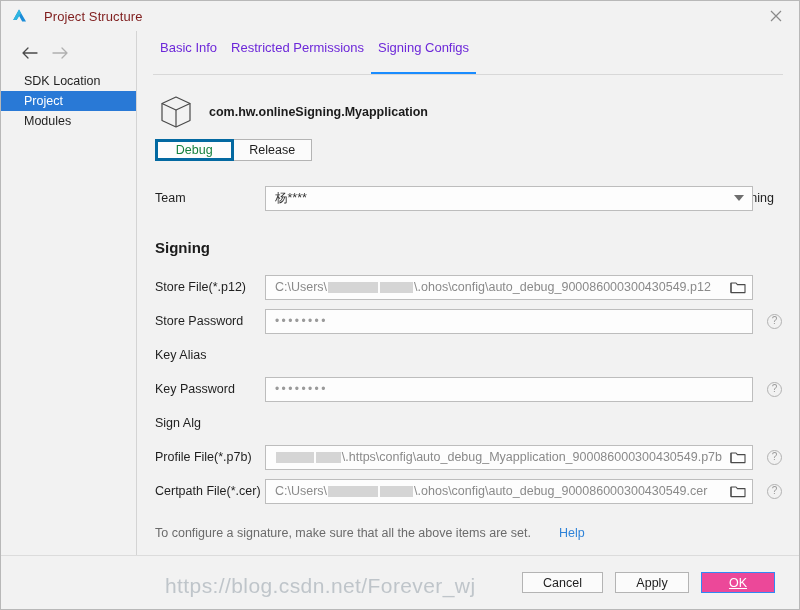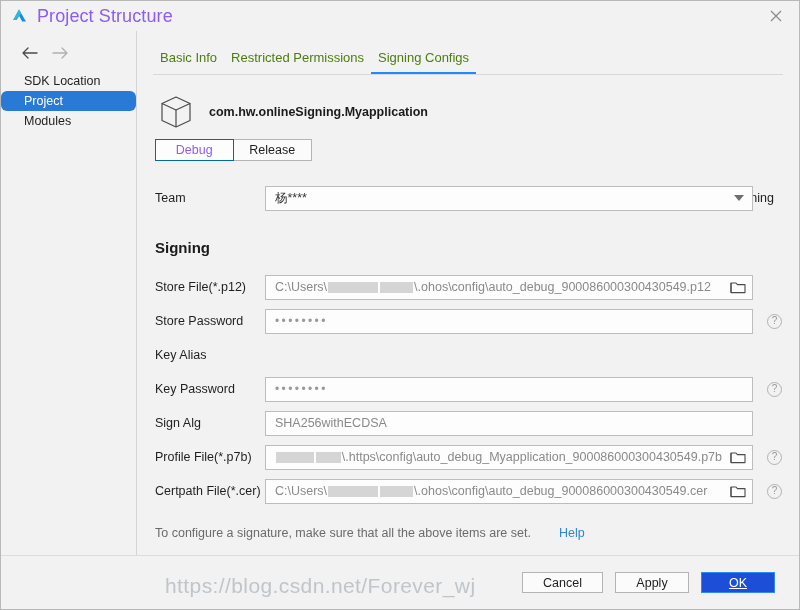--- a/index.html
+++ b/index.html
@@ -32,23 +32,24 @@
     flex: 0 0 30px;
     position: relative;
   }
   .titlebar-logo {
     width: 18px; height: 18px;
     margin-left: 9px; margin-right: 9px;
     flex: 0 0 18px;
     display: flex; align-items: center; justify-content: center;
   }
   .titlebar-title {
-    font-size: 18px;
-    color: #8b5cf6;
+    font-size: 13px;
+    color: #7f1d1d;
     letter-spacing: .1px;
+    margin-left: 7px;
   }
   .titlebar-close {
     position: absolute;
     right: 0; top: 0;
     width: 46px; height: 30px;
     display: flex; align-items: center; justify-content: center;
     cursor: default;
   }
   .titlebar-close svg { display:block; }
 
@@ -83,43 +84,42 @@
     line-height: 20px;
     padding-left: 23px;
     font-size: 12.5px;
     color: #1f1f1f;
     white-space: nowrap;
     cursor: default;
   }
   .sidebar-item.selected {
     background: #2979d6;
     color: #ffffff;
-    border-radius: 6px;
   }
 
   
   .main {
     flex: 1 1 auto;
     position: relative;
     padding: 0;
     min-width: 0;
   }
 
   .tabs {
     display: flex;
     align-items: flex-end;
     height: 32px;
     padding-left: 16px;
     position: relative;
     margin-top: 12px;
   }
   .tab {
     font-size: 13px;
-    color: #4d7c0f;
-    padding: 0 7px 10px 7px;
+    color: #6d28d9;
+    padding: 0 7px 20px 7px;
     position: relative;
     cursor: default;
     white-space: nowrap;
   }
   .tab.active::after {
     content: "";
     position: absolute;
     left: 0; right: 0; bottom: 0;
     height: 3px;
     background: #1a8cff;
@@ -158,22 +158,22 @@
     flex: 1 1 50%;
     display: flex; align-items: center; justify-content: center;
     font-size: 12.5px;
     background: #fbfbfb;
     border: 1px solid #b4b4b4;
     cursor: default;
     color: #1f1f1f;
   }
   .seg-btn + .seg-btn { border-left: none; }
   .seg-btn.active {
-    border: 1px solid #0369a1;
-    color: #8b5cf6;
+    border: 3px solid #0369a1;
+    color: #15803d;
     background: #fdfdfd;
     z-index: 2;
   }
 
   
   .auto-row {
     position: absolute;
     right: 25px;
     top: 160px;
     display: flex;
@@ -309,21 +309,21 @@
     height: 21px;
     border: 1px solid #b4b4b4;
     background: #fbfbfb;
     font-size: 12.5px;
     color: #1f1f1f;
     display: flex; align-items: center; justify-content: center;
     cursor: default;
     padding: 0 20px;
   }
   .btn.primary {
-    background: #1d4ed8;
+    background: #ec4899;
     border-color: #2f89f5;
     color: #ffffff;
     text-decoration: underline;
   }
 
   
   .watermark {
     position: absolute;
     left: 164px;
     bottom: 11px;
@@ -467,25 +467,20 @@
           <div class="fctl">
             <div class="input">
               <span class="dots">••••••••</span>
             </div>
           </div>
           <div class="help-icon">?</div>
         </div>
 
         <div class="frow">
           <div class="flabel">Sign Alg</div>
-          <div class="fctl">
-            <div class="input">
-              <span>SHA256withECDSA</span>
-            </div>
-          </div>
           <div class="help-spacer"></div>
         </div>
 
         <div class="frow">
           <div class="flabel">Profile File(*.p7b)</div>
           <div class="fctl">
             <div class="input with-browse">
               <span class="redact a"></span>
                 <span class="redact b"></span>
                 <span>\.https\config\auto_debug_Myapplication_900086000300430549.p7b</span>

